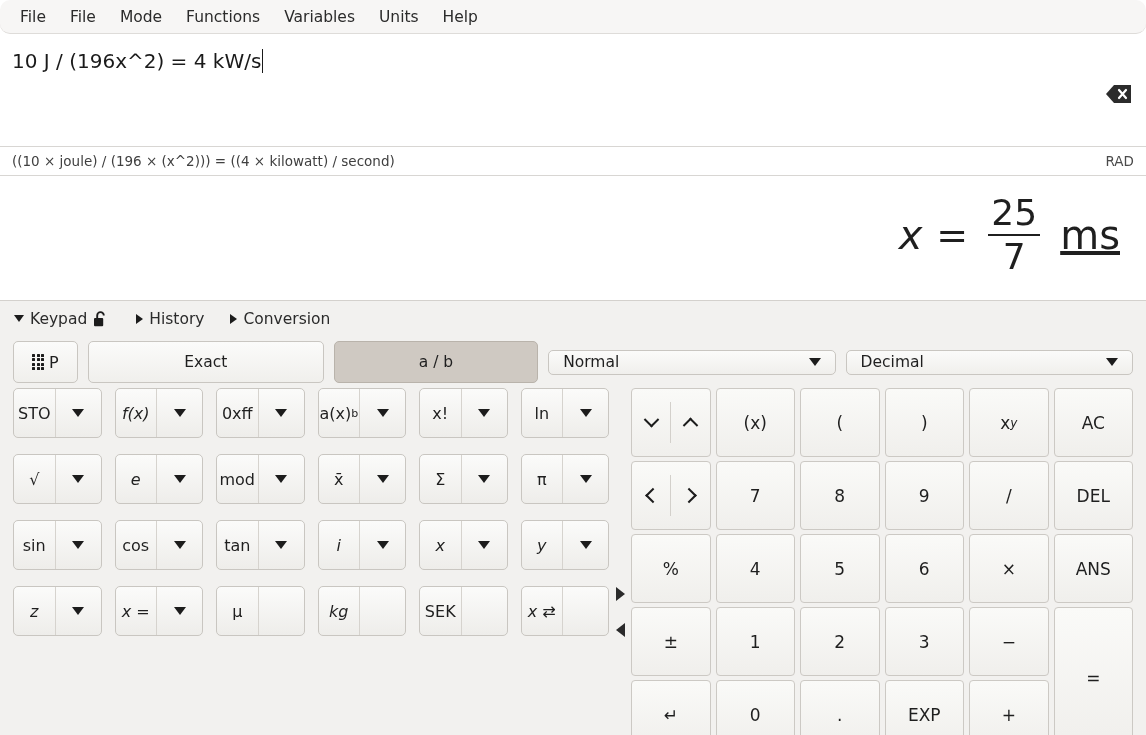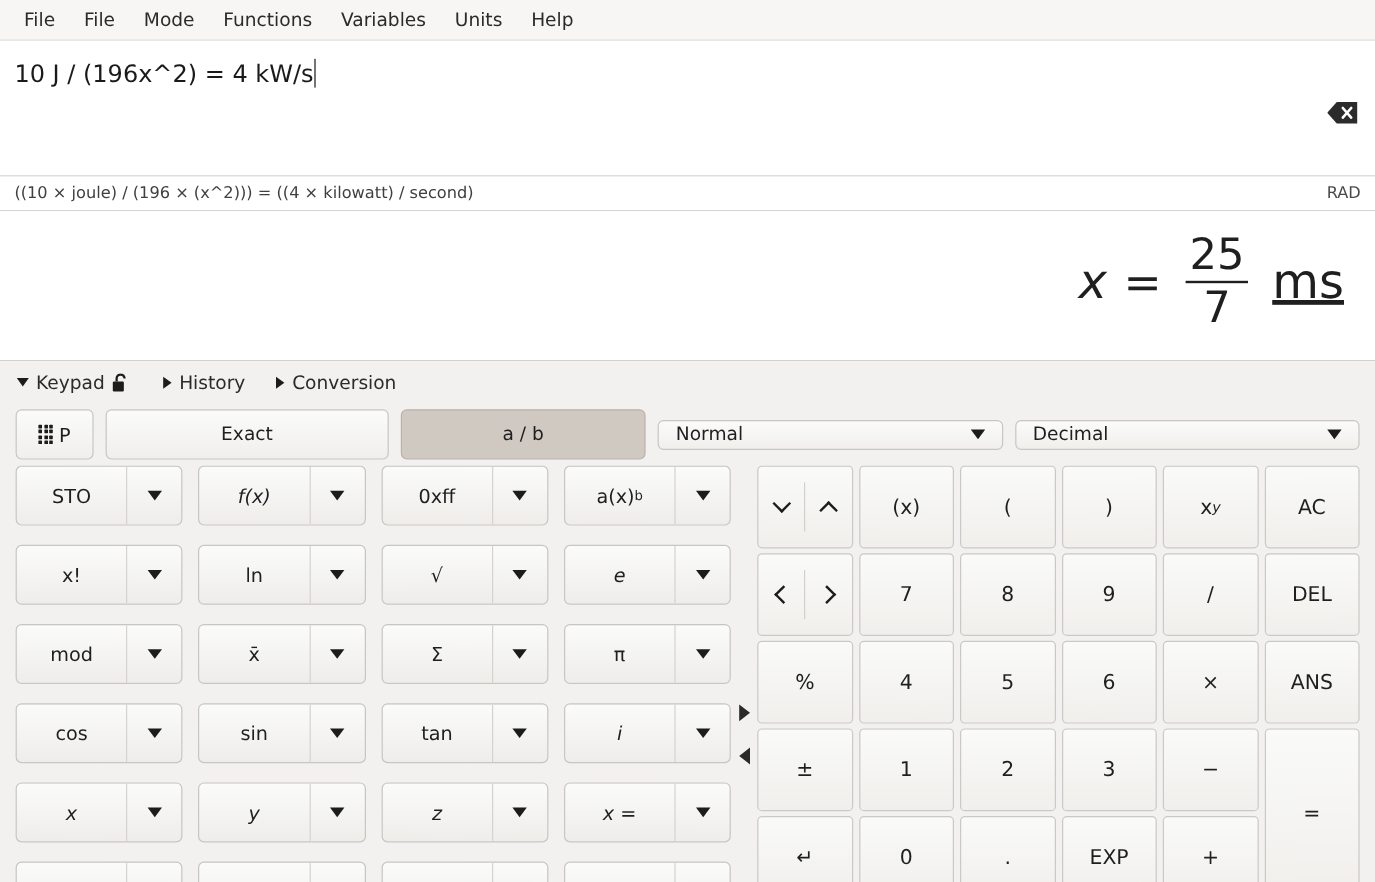--- a/index.html
+++ b/index.html
@@ -11,20 +11,21 @@
   }
   body { display: flex; flex-direction: column; }
 
   
   .menubar {
     height: 34px; flex: 0 0 34px;
     background: #f7f6f5;
     border-bottom: 1px solid #dedcd9;
     display: flex; align-items: center;
     padding-left: 8px;
+    border-radius: 10px;
   }
   .menu-item {
     font-size: 15.5px; color: #2b2b2b;
     padding: 4px 12px; border-radius: 3px;
     white-space: nowrap;
   }
 
   
   .entry-area {
     flex: 0 0 113px;
@@ -167,21 +168,21 @@
   .pads {
     flex: 1 1 auto;
     display: flex;
     padding: 0 13px;
     gap: 0;
     overflow: hidden;
   }
   .funcpad {
     flex: 0 0 596px;
     display: grid;
-    grid-template-columns: repeat(4, 1fr);
+    grid-template-columns: repeat(6, 1fr);
     grid-auto-rows: 58px;
     gap: 8px 13px;
     align-content: start;
   }
   .splitbtn {
     display: flex;
     height: 50px;
     border: 1px solid #c9c6c1;
     border-radius: 5px;
     background: linear-gradient(#fbfbfa, #eeedea);
@@ -433,27 +434,27 @@
           </div>
       </div>
       <div class="splitbtn">
         <div class="main">π</div>
         <div class="drop">
             <span class="arrow"></span>
           </div>
       </div>
 
       <div class="splitbtn">
+        <div class="main">sin</div>
+        <div class="drop">
+            <span class="arrow"></span>
+          </div>
+      </div>
+      <div class="splitbtn">
         <div class="main">cos</div>
-        <div class="drop">
-            <span class="arrow"></span>
-          </div>
-      </div>
-      <div class="splitbtn">
-        <div class="main">sin</div>
         <div class="drop">
             <span class="arrow"></span>
           </div>
       </div>
       <div class="splitbtn">
         <div class="main">tan</div>
         <div class="drop">
             <span class="arrow"></span>
           </div>
       </div>

